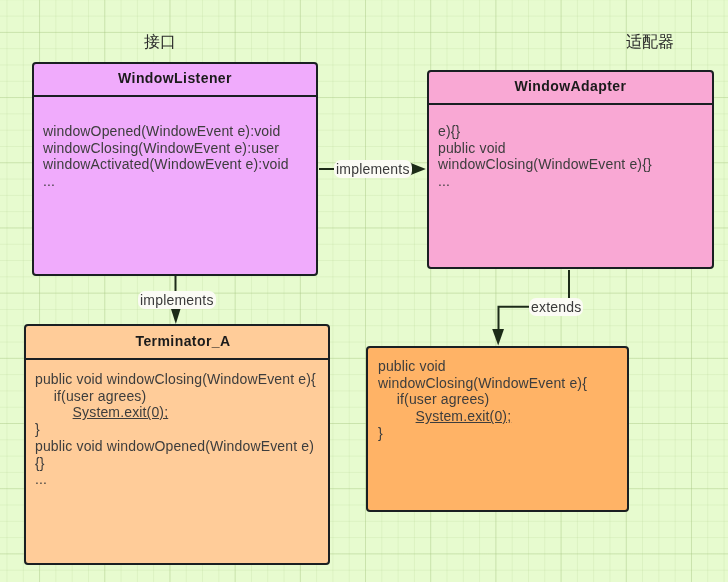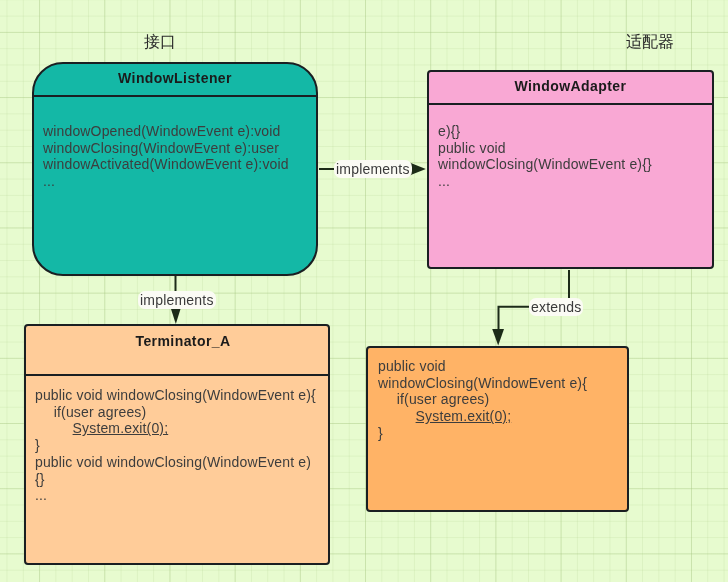--- a/index.html
+++ b/index.html
@@ -23,28 +23,28 @@
         color:#1b1b1b;box-sizing:border-box;border-bottom:2px solid #1a1f22;}
   .ubody{font-size:14px;color:#3d3d3d;line-height:16.7px;letter-spacing:0.15px;
          box-sizing:border-box;padding-right:7px;padding-left:9px;}
   .uline{min-height:16.7px;white-space:nowrap;}
   .ind1{padding-left:18.8px;}
   .ind2{padding-left:37.6px;text-decoration:underline;}
   .lbl{position:absolute;font-size:16px;color:#2a2a2a;white-space:nowrap;}
   .edge-lbl{position:absolute;font-size:14px;letter-spacing:0.2px;color:#3a3a3a;
             background:#fbfbf4;white-space:nowrap;line-height:18px;padding:0 2px;border-radius:7px;}
   
-  #cls-window-listener{left:32px;top:62px;width:286px;height:214px;background:#14b8a6;border-radius:31px;}
+  #cls-window-listener{left:32px;top:62px;width:286px;height:214px;background:#f0abfc;}
   #cls-window-listener>.uhdr{height:33px;line-height:29px;}
   #cls-window-listener>.ubody{padding-top:26px;}
   #cls-window-adapter{left:427px;top:70px;width:287px;height:199px;background:#f9a8d4;}
   #cls-window-adapter>.uhdr{height:33px;line-height:29px;}
   #cls-window-adapter>.ubody{padding-top:18px;}
   #cls-terminator-a{left:24px;top:324px;width:306px;height:241px;background:#ffcc99;}
-  #cls-terminator-a>.uhdr{height:50px;line-height:30px;padding-left:12px;}
+  #cls-terminator-a>.uhdr{height:34px;line-height:30px;padding-left:12px;}
   #cls-terminator-a>.ubody{padding-top:11px;}
   #cls-terminator-b{left:366px;top:346px;width:263px;height:166px;background:#ffb366;}
   #cls-terminator-b>.uhdr{height:34px;line-height:30px;padding-left:4px;}
   #cls-terminator-b>.ubody{padding-top:10px;padding-left:10px;padding-right:7px;}
   
   #ann-interface{left:144px;top:32px;}
   #ann-adapter{left:626px;top:32px;}
   
   #lbl-implements-adapter{left:334px;top:160px;}
   #lbl-implements-terminator-a{left:138px;top:291px;}
@@ -91,21 +91,21 @@
     </div>
   </div>
 
   <div class="uclass" id="cls-terminator-a">
     <div class="uhdr">Terminator_A</div>
     <div class="ubody">
       <div class="uline">public void windowClosing(WindowEvent e){</div>
       <div class="uline ind1">if(user agrees)</div>
       <div class="uline ind2">System.exit(0);</div>
       <div class="uline">}</div>
-      <div class="uline">public void windowClosing(WindowEvent e)</div>
+      <div class="uline">public void windowOpened(WindowEvent e)</div>
       <div class="uline">{}</div>
       <div class="uline">...</div>
     </div>
   </div>
 
   <div class="uclass" id="cls-terminator-b">
     <div class="ubody">
       <div class="uline">public void</div>
       <div class="uline">windowClosing(WindowEvent e){</div>
       <div class="uline ind1">if(user agrees)</div>

